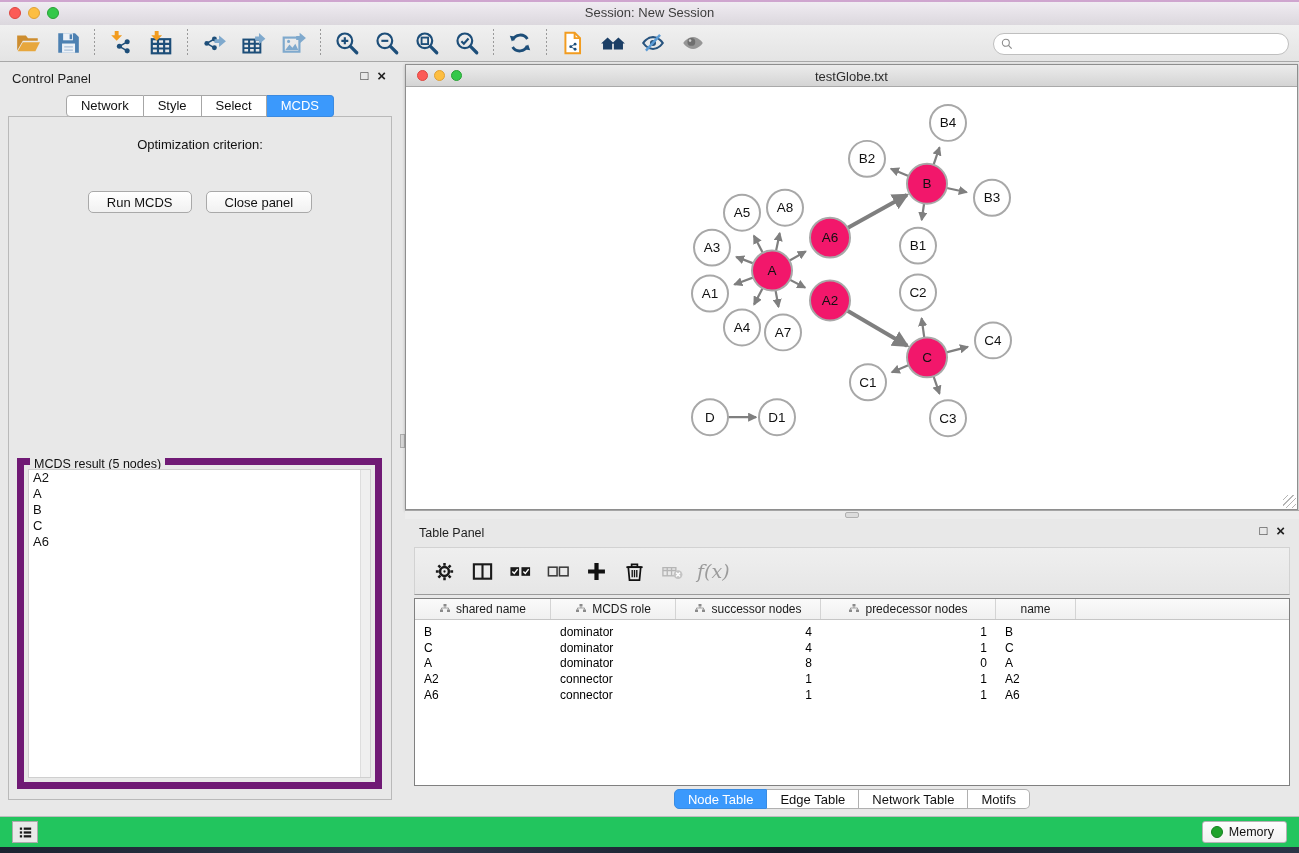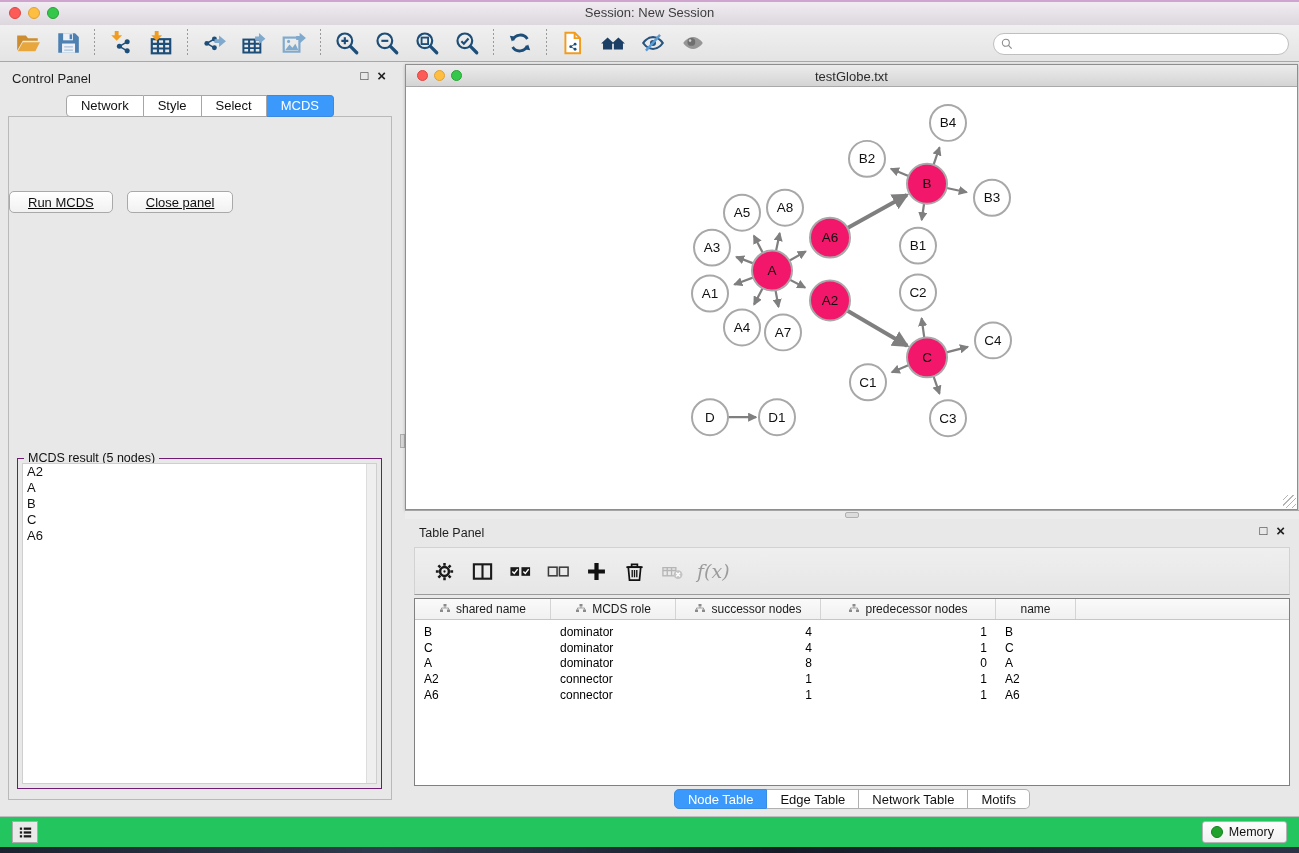--- a/index.html
+++ b/index.html
@@ -51,24 +51,24 @@
     border:1px solid #b9b9b9; background:#e8e8e8; }
   .opt-label { position:absolute; left:0; right:0; top:20px; text-align:center; font-size:13px; color:#111; }
   .dropdown { position:absolute; left:34px; right:38px; top:40px; height:23px; background:#fff;
     border:1px solid #a9a9a9; border-radius:4px; display:flex; align-items:center; cursor:pointer; }
   .dropdown .dval { flex:1; font-size:13px; color:#111; padding-left:8px; white-space:nowrap; }
   .dd-stepper { width:19px; align-self:stretch; border-radius:0 3px 3px 0;
     background:linear-gradient(#8cc0fb,#2f86f6); display:flex; flex-direction:column;
     align-items:center; justify-content:center; gap:2px; }
   .dd-stepper .up { width:0;height:0;border-left:4px solid transparent;border-right:4px solid transparent;border-bottom:5px solid #fff;}
   .dd-stepper .dn { width:0;height:0;border-left:4px solid transparent;border-right:4px solid transparent;border-top:5px solid #fff;}
-  .cp-buttons { position:absolute; left:0; right:0; top:74px; display:flex; gap:14px;text-decoration:underline; }
+  .cp-buttons { position:absolute; left:0; right:0; top:74px; display:flex; justify-content:center; gap:14px; }
   .aquabtn { height:22px; padding:0 18px; font-size:13px; color:#111; background:linear-gradient(#ffffff,#f1f1f1);
     border:1px solid #a9a9a9; border-radius:5px; cursor:pointer; font-family:"Liberation Sans",sans-serif; }
-  .groupbox { position:absolute; left:8px; right:9px; top:341px; bottom:10px; border:1px solid #701a75; }
+  .groupbox { position:absolute; left:8px; right:9px; top:341px; bottom:10px; border:7px solid #701a75; }
   .groupbox .legend { position:absolute; top:-8px; left:6px; background:#e8e8e8; padding:0 4px; font-size:12.5px; color:#111; }
   .resultlist { position:absolute; inset:4px; background:#fff; border:1px solid #cfcfcf; overflow:hidden; }
   .resultlist .scrolltrack { position:absolute; right:0; top:0; bottom:0; width:10px; background:#efefef; border-left:1px solid #ddd; }
   .list-item { font-size:13px; line-height:16px; padding-left:4px; color:#111; }
 
   
   .vdivider { position:absolute; left:400px; top:0; width:5px; height:100%; }
   .vdivider .grip { position:absolute; left:0; top:372px; width:5px; height:14px;
     background:#d6d6d6; border:1px solid #adadad; }
 
@@ -366,20 +366,21 @@
         <span class="wicon">□</span>
         <span class="wicon bold">×</span>
       </div>
       <div class="cp-tabs" id="cp-tabs">
           <div class="cptab">Network</div>
           <div class="cptab">Style</div>
           <div class="cptab">Select</div>
           <div class="cptab active">MCDS</div>
         </div>
       <div class="cp-content">
+        <div class="opt-label">Optimization criterion:</div>
         <div class="cp-buttons">
           <button class="aquabtn">Run MCDS</button>
           <button class="aquabtn">Close panel</button>
         </div>
         <div class="groupbox">
           <span class="legend">MCDS result (5 nodes)</span>
           <div class="resultlist" id="result-list">
             <div class="scrolltrack"></div>
           <div class="list-item">A2</div>
               <div class="list-item">A</div>

